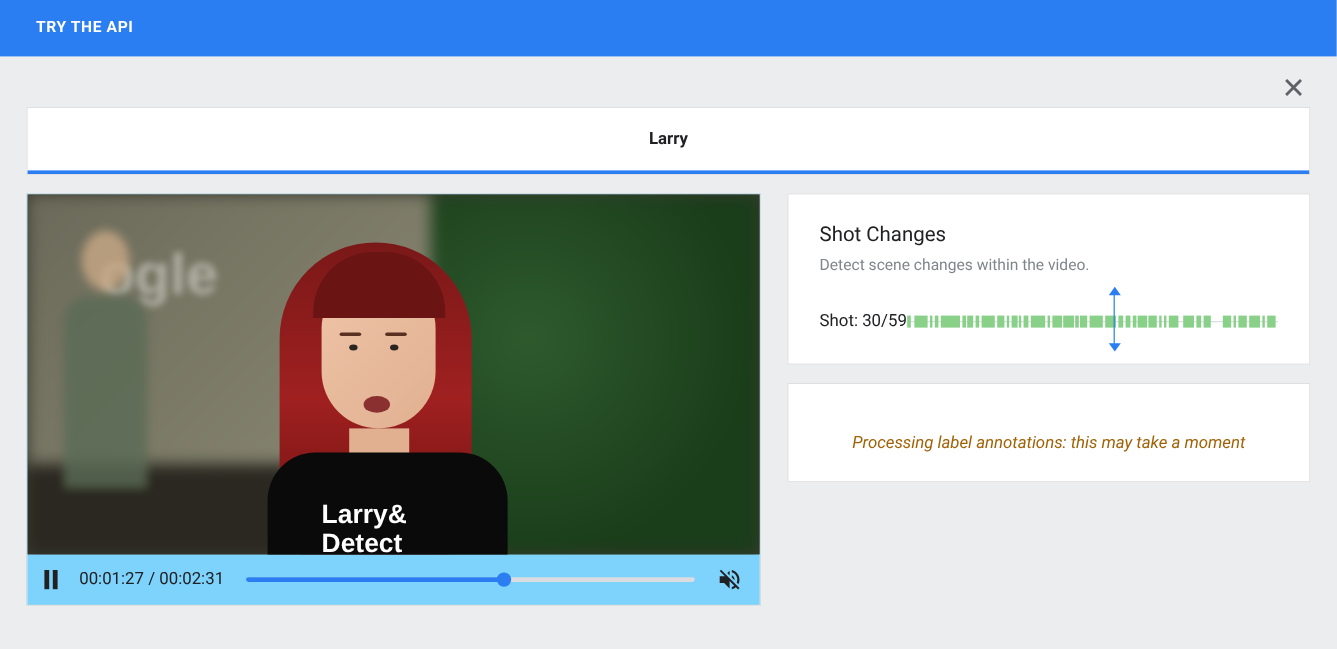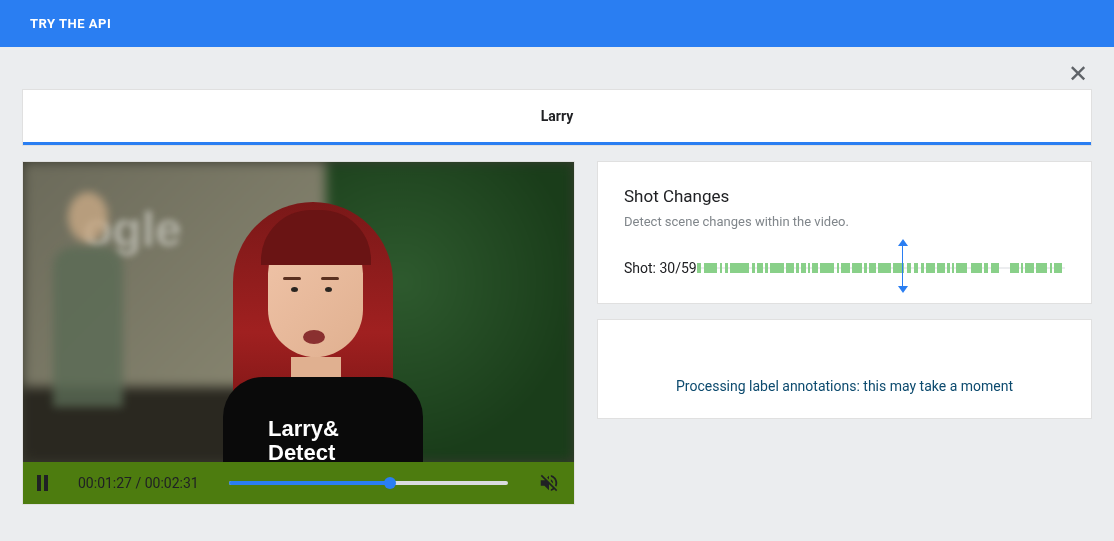--- a/index.html
+++ b/index.html
@@ -3,21 +3,21 @@
 <meta charset="utf-8">
 <style>
 * { box-sizing: border-box; margin: 0; padding: 0; }
 body { font-family: 'Roboto', 'Helvetica Neue', Arial, sans-serif; background: #ebedef; width: 1114px; height: 541px; overflow: hidden; position: relative; }
 .header { background: #2a7ef2; color: #fff; padding: 16px 30px; font-size: 13px; font-weight: 700; letter-spacing: 0.5px; }
 .close-btn { position: absolute; top: 60px; right: 26px; font-size: 24px; color: #5f6368; cursor: pointer; font-weight: 300; }
 .tabs { background: #fff; display: flex; margin: 42px 22px 0 22px; border: 1px solid #e0e0e0; }
 .tab { flex: 1; text-align: center; padding: 18px 0; font-size: 14px; color: #5f6368; cursor: pointer; border-bottom: 2px solid transparent; }
 .tab.active { color: #202124; font-weight: 700; border-bottom: 3px solid #2a7ef2; }
 .content { display: flex; margin: 15px 22px 0 22px; gap: 22px; }
-.video-panel { background: #4d7c0f; width: 553px; border: 1px solid #e0e0e0; }
+.video-panel { background: #7dd3fc; width: 612px; border: 1px solid #e0e0e0; }
 .video-frame { width: 100%; height: 300px; position: relative; overflow: hidden; background: #3a3a30; }
 .bg-blur { position: absolute; inset: 0; filter: blur(6px); }
 .bg-wall { position: absolute; left:0; top:0; width:55%; height:75%; background: linear-gradient(135deg, #6b6a5a, #8a8872); }
 .bg-plant { position: absolute; right:0; top:0; width:45%; height:100%; background: radial-gradient(circle at 30% 40%, #2e5a2e, #1a3d1a 70%); }
 .bg-floor { position:absolute; left:0; bottom:0; width:55%; height:25%; background:#2a2820; }
 .person-bg { position:absolute; left:20px; top:30px; width:90px; height:240px; filter: blur(4px); opacity:0.8; }
 .person-bg .head { width:40px; height:50px; background:#c9a985; border-radius:50%; margin:0 auto; }
 .person-bg .body { width:70px; height:160px; background:#5a6b55; border-radius:20px 20px 0 0; margin:5px auto 0; }
 .logo-blur { position:absolute; left:60px; top:40px; color:#d8d8d0; font-size:48px; font-weight:700; filter:blur(3px); opacity:0.6; font-family: 'Product Sans', sans-serif; }
 .person-main { position:absolute; left:160px; top:20px; width:260px; height:280px; }
@@ -25,21 +25,21 @@
 .face { position:absolute; left:85px; top:50px; width:95px; height:125px; background:linear-gradient(135deg, #f0c4a8, #e0b090); border-radius:48px 48px 55px 55px; }
 .hair-front { position:absolute; left:78px; top:28px; width:110px; height:55px; background:#6a1414; border-radius:50px 50px 0 0; }
 .eye { position:absolute; width:7px; height:5px; background:#2a2520; border-radius:50%; }
 .eye.l { left:108px; top:105px; } .eye.r { left:142px; top:105px; }
 .brow { position:absolute; width:18px; height:3px; background:#5a3020; border-radius:2px; }
 .brow.l { left:100px; top:95px; } .brow.r { left:138px; top:95px; }
 .mouth { position:absolute; left:120px; top:148px; width:22px; height:14px; background:#8a3030; border-radius:50%; }
 .shirt { position:absolute; left:40px; top:195px; width:200px; height:110px; background:#0a0a0a; border-radius:40px 40px 0 0; }
 .neck { position:absolute; left:108px; top:175px; width:50px; height:30px; background:#e0b090; }
 .shirt-text { position:absolute; left:85px; top:235px; color:#fff; font-family:'Arial',sans-serif; font-weight:700; font-size:22px; line-height:24px; }
-.controls { display:flex; align-items:center; padding:10px 14px; gap:30px; }
+.controls { display:flex; align-items:center; padding:10px 14px; gap:18px; }
 .pause-icon { display:inline-flex; gap:3px; cursor:pointer; }
 .pause-icon span { width:4px; height:16px; background:#202124; }
 .time-text { font-size:14px; color:#202124; }
 .progress-bar { flex:1; height:4px; background:#dadce0; position:relative; border-radius:2px; cursor:pointer; }
 .progress-fill { position:absolute; left:0; top:0; height:100%; background:#2a7ef2; border-radius:2px; }
 .progress-thumb { position:absolute; top:50%; width:12px; height:12px; background:#2a7ef2; border-radius:50%; transform:translate(-50%,-50%); }
 .mute-icon { width:22px; height:22px; cursor:pointer; }
 .right-col { flex:1; display:flex; flex-direction:column; gap:15px; }
 .panel { background:#fff; border:1px solid #e0e0e0; padding:24px 26px; }
 .panel h3 { font-size:17px; color:#202124; font-weight:400; margin-bottom:8px; }
@@ -47,21 +47,21 @@
 .shot-row { display:flex; align-items:center; margin-top:28px; }
 .shot-label { font-size:14px; color:#202124; white-space:nowrap; }
 .timeline { flex:1; height:22px; position:relative; }
 .timeline-base { position:absolute; top:50%; left:0; right:0; height:1px; background:#dadce0; transform:translateY(-50%); }
 .seg { position:absolute; top:50%; height:10px; background:#89d089; transform:translateY(-50%); }
 .playhead { position:absolute; top:-18px; transform:translateX(-50%); }
 .playhead-line { width:1px; height:46px; background:#2a7ef2; margin:0 auto; }
 .playhead-arr { width:0; height:0; border-left:5px solid transparent; border-right:5px solid transparent; margin:0 auto; }
 .playhead-arr.up { border-bottom:7px solid #2a7ef2; margin-bottom:-3px; }
 .playhead-arr.down { border-top:7px solid #2a7ef2; margin-top:-3px; }
-.processing { text-align:center; color:#0c4a6e; font-size:14px; margin-top:34px; }
+.processing { text-align:center; font-style:italic; color:#a16207; font-size:14px; margin-top:17px; }
 </style>
 </head>
 <body>
 
 <div class="header">
   <span>TRY THE API</span>
 </div>
 
 <div class="close-btn">
   <span>✕</span>

